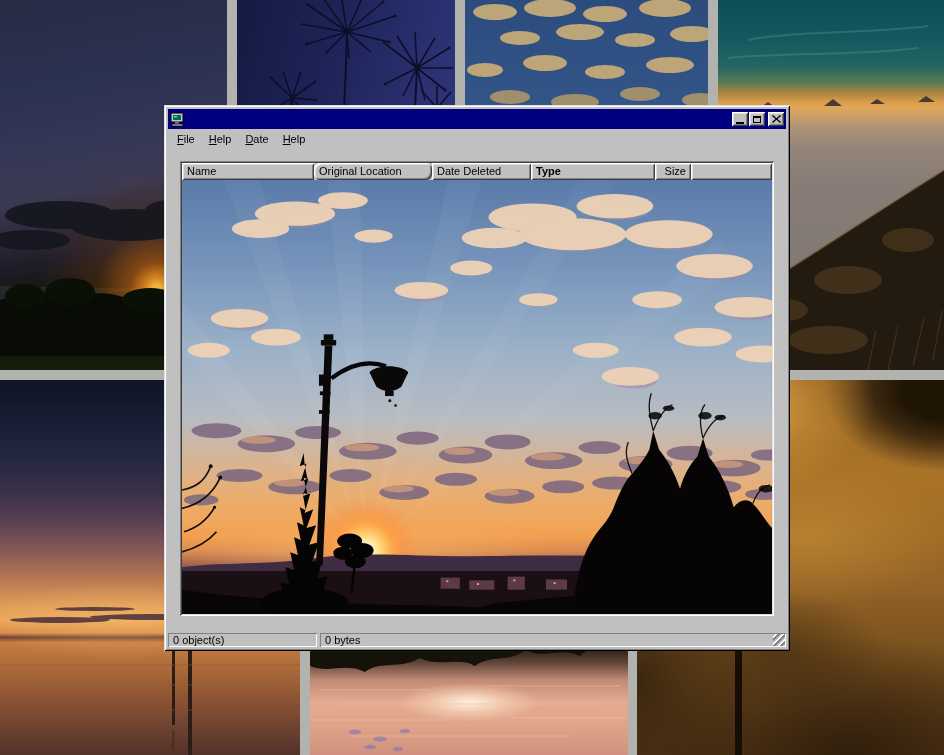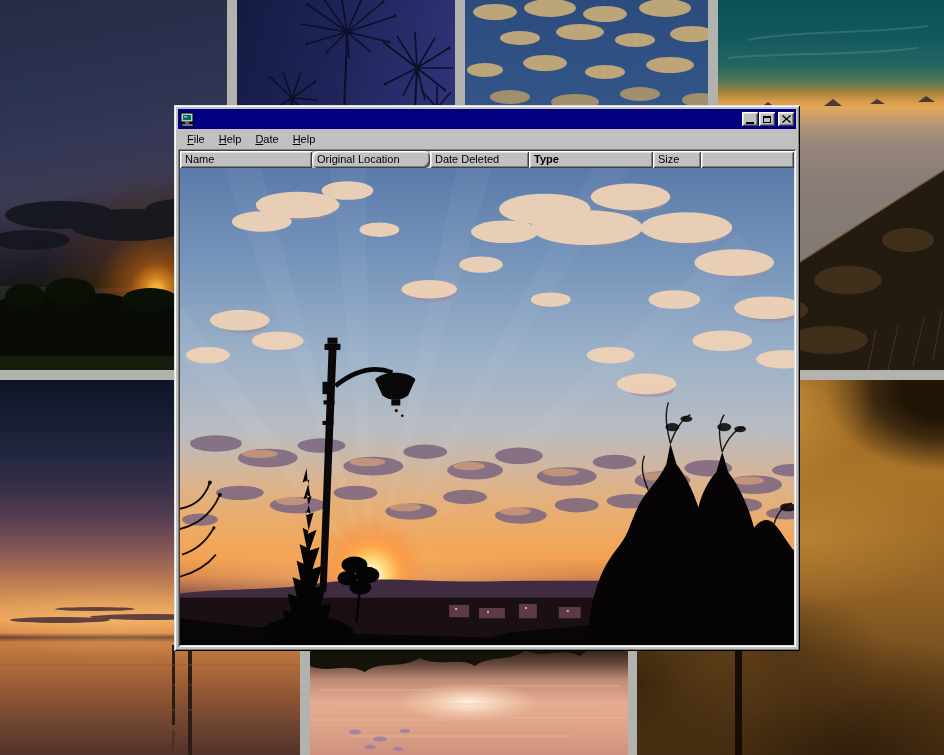--- a/index.html
+++ b/index.html
@@ -36,46 +36,46 @@
       radial-gradient(ellipse 130px 90px at 35% 6%, rgba(235,175,80,.9), rgba(210,150,60,.45) 55%, transparent 100%),
       radial-gradient(ellipse 150px 70px at 55% 42%, rgba(205,150,60,.5), transparent 100%),
       radial-gradient(ellipse 120px 80px at 100% 3%, #201505 0 35%, rgba(40,26,10,.8) 60%, transparent 100%),
       radial-gradient(ellipse 200px 120px at 70% 100%, rgba(45,28,10,.9), transparent 100%),
       radial-gradient(ellipse 120px 140px at 0% 80%, rgba(50,32,12,.85), transparent 100%),
       radial-gradient(ellipse 110px 60px at 45% 72%, rgba(60,38,14,.6), transparent 100%),
       linear-gradient(180deg,#8a5c20 0%,#a06c26 12%,#aa7428 25%,#a06c26 40%,#936226 55%,#7e5420 70%,#64421a 85%,#523516 100%);}
   .b3 .pole{position:absolute;left:98px;top:0;width:7px;height:100%;background:#160e05;}
 
   
-  .window{position:absolute;left:174px;top:105px;width:626px;height:546px;
+  .window{position:absolute;left:164px;top:105px;width:626px;height:546px;
     background:#c0c0c0;box-sizing:border-box;padding:4px;
     box-shadow:inset 1px 1px 0 #dfdfdf,inset -1px -1px 0 #000,inset 2px 2px 0 #fff,inset -2px -2px 0 #808080;
     display:flex;flex-direction:column;}
   .titlebar{height:18px;background:#000080;display:flex;align-items:center;padding:1px 2px;flex:0 0 auto;}
   .titlebar .ticon{width:16px;height:15px;margin-right:3px;flex:0 0 auto;}
   .titlebar .ttext{color:#fff;font-size:11px;font-weight:bold;flex:1 1 auto;}
   .tbtn{width:16px;height:14px;background:#c0c0c0;margin-left:1px;flex:0 0 auto;
     box-shadow:inset 1px 1px 0 #fff,inset -1px -1px 0 #404040,inset 2px 2px 0 #dfdfdf,inset -2px -2px 0 #808080;
     display:flex;align-items:center;justify-content:center;position:relative;}
   .tbtn.close{margin-left:3px;}
   .g-min{width:8px;height:2px;background:#000;margin-top:8px;}
   .g-max{width:8px;height:7px;border:1px solid #000;border-top:2px solid #000;box-sizing:border-box;}
   .g-close{width:9px;height:8px;}
   .menubar{height:20px;display:flex;align-items:center;font-size:11px;color:#000;padding-left:2px;flex:0 0 auto;}
   .menu-item{display:inline-block;padding:2px 7px;}
   .menu-item::first-letter{text-decoration:underline;}
-  .listview{flex:1 1 auto;background:#fca5a5;margin:0;position:relative;
+  .listview{flex:1 1 auto;background:#fca5a5;margin:12px;position:relative;
     box-shadow:inset 1px 1px 0 #808080,inset -1px -1px 0 #fff,inset 2px 2px 0 #404040,inset -2px -2px 0 #dfdfdf;
     padding:2px;display:flex;flex-direction:column;overflow:hidden;}
   .lheader{height:17px;display:flex;flex:0 0 auto;background:#c0c0c0;}
   .hcol{box-sizing:border-box;height:17px;background:#c0c0c0;font-size:11px;color:#000;
     padding:2px 5px 0 5px;overflow:hidden;white-space:nowrap;
     box-shadow:inset 1px 1px 0 #fff,inset -1px -1px 0 #404040,inset 2px 2px 0 #dfdfdf,inset -2px -2px 0 #808080;}
   .hc0{width:132px;} .hc1{width:118px;border-radius:6px;} .hc2{width:99px;} .hc3{width:124px;font-weight:bold;}
-  .hc4{width:48px;text-align:left;} .hc5{flex:1 1 auto;}
+  .hc4{width:36px;text-align:right;} .hc5{flex:1 1 auto;}
   .photo{flex:1 1 auto;position:relative;background:#000;overflow:hidden;}
   .photo svg{position:absolute;left:0;top:0;width:100%;height:100%;}
   .statusbar{height:16px;flex:0 0 auto;display:flex;align-items:flex-end;gap:3px;padding-top:3px;}
   .spanel{height:14px;box-sizing:border-box;background:#c0c0c0;font-size:11px;color:#000;
     padding:1px 5px 0 5px;box-shadow:inset 1px 1px 0 #808080,inset -1px -1px 0 #fff;white-space:nowrap;}
   .sp0{width:149px;} .sp1{flex:1 1 auto;position:relative;}
   .grip{position:absolute;right:1px;bottom:1px;width:12px;height:12px;
     background:repeating-linear-gradient(135deg,transparent 0 2px,#fff 2px 3px,#868686 3px 5px);}
 </style>
 </head>
@@ -484,13 +484,20 @@
         <g fill="#060404" opacity=".85">
           <ellipse cx="494" cy="252" rx="7" ry="4"></ellipse>
             <ellipse cx="508" cy="244" rx="6" ry="3"></ellipse>
           <ellipse cx="546" cy="252" rx="7" ry="4"></ellipse>
             <ellipse cx="562" cy="254" rx="6" ry="3"></ellipse>
           <ellipse cx="610" cy="330" rx="8" ry="4"></ellipse>
         </g>
       </svg>
     </div>
   </div>
+  <div class="statusbar">
+    <div class="spanel sp0">0 object(s)</div>
+    <div class="spanel sp1">
+      <span>0 bytes</span>
+      <span class="grip"></span>
+    </div>
+  </div>
 </div>
 
 </body></html>

